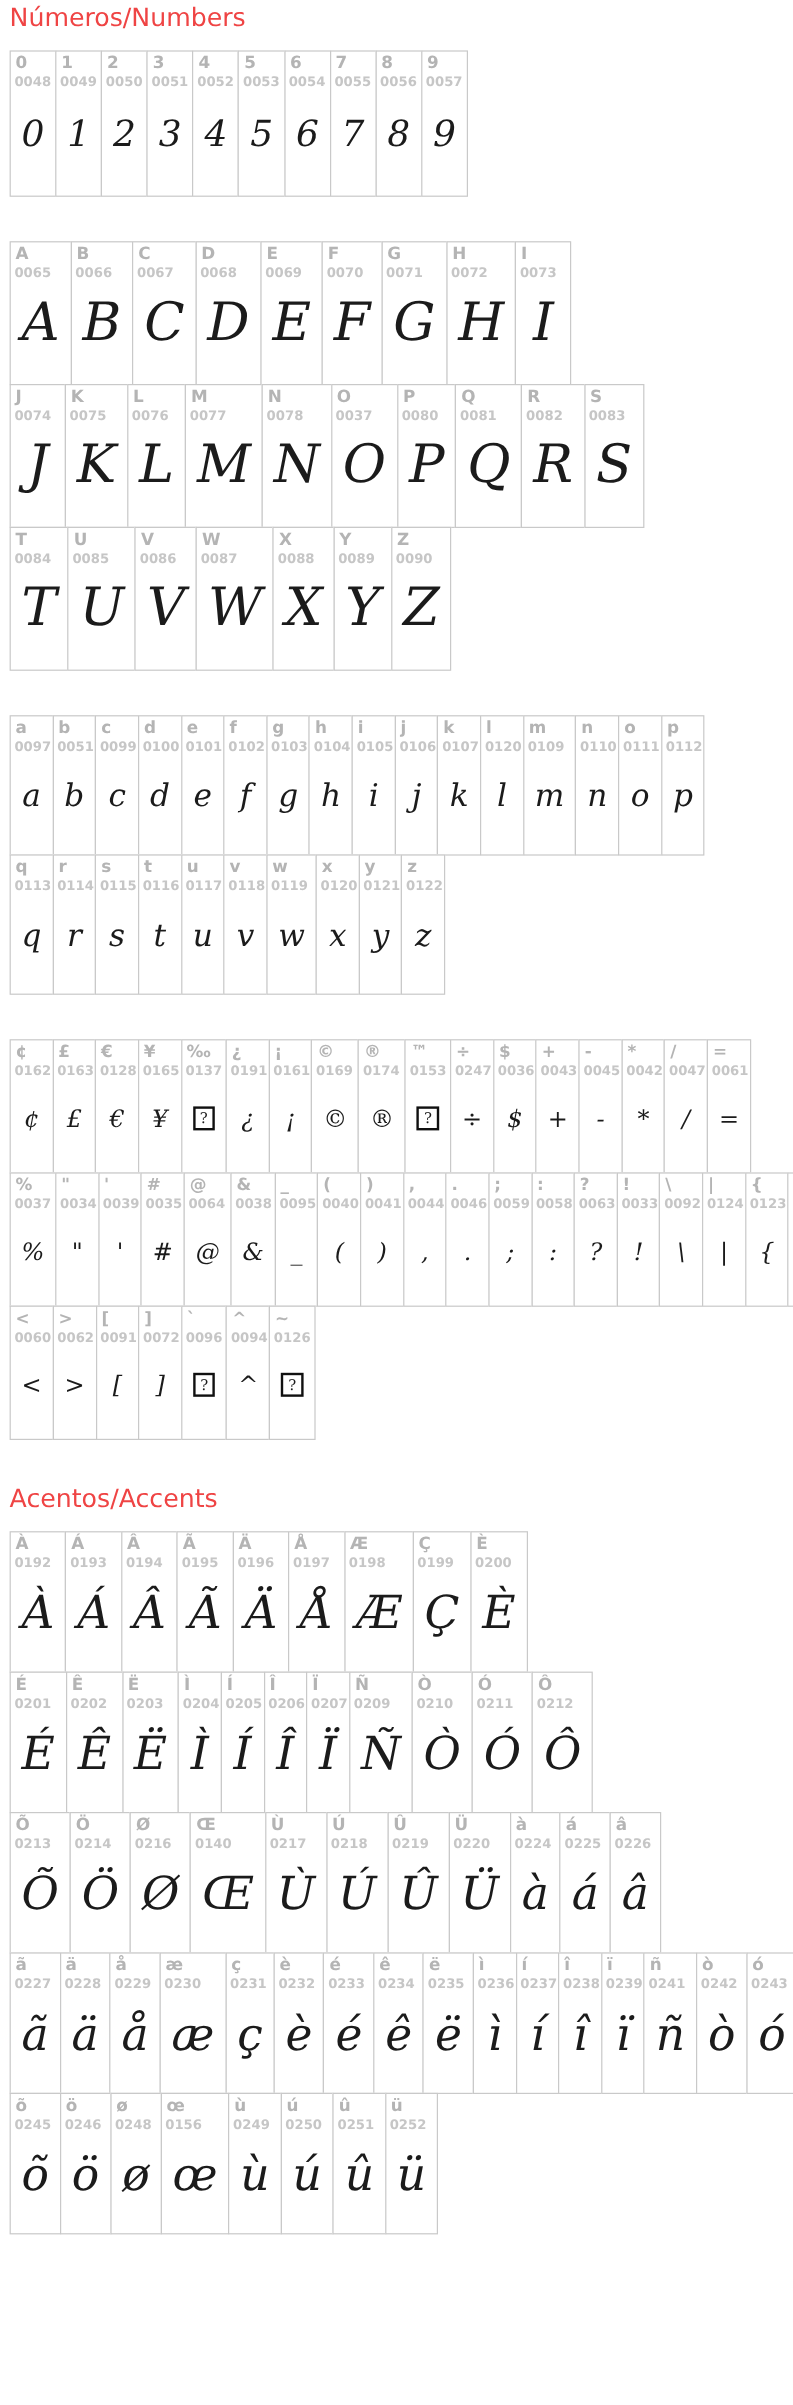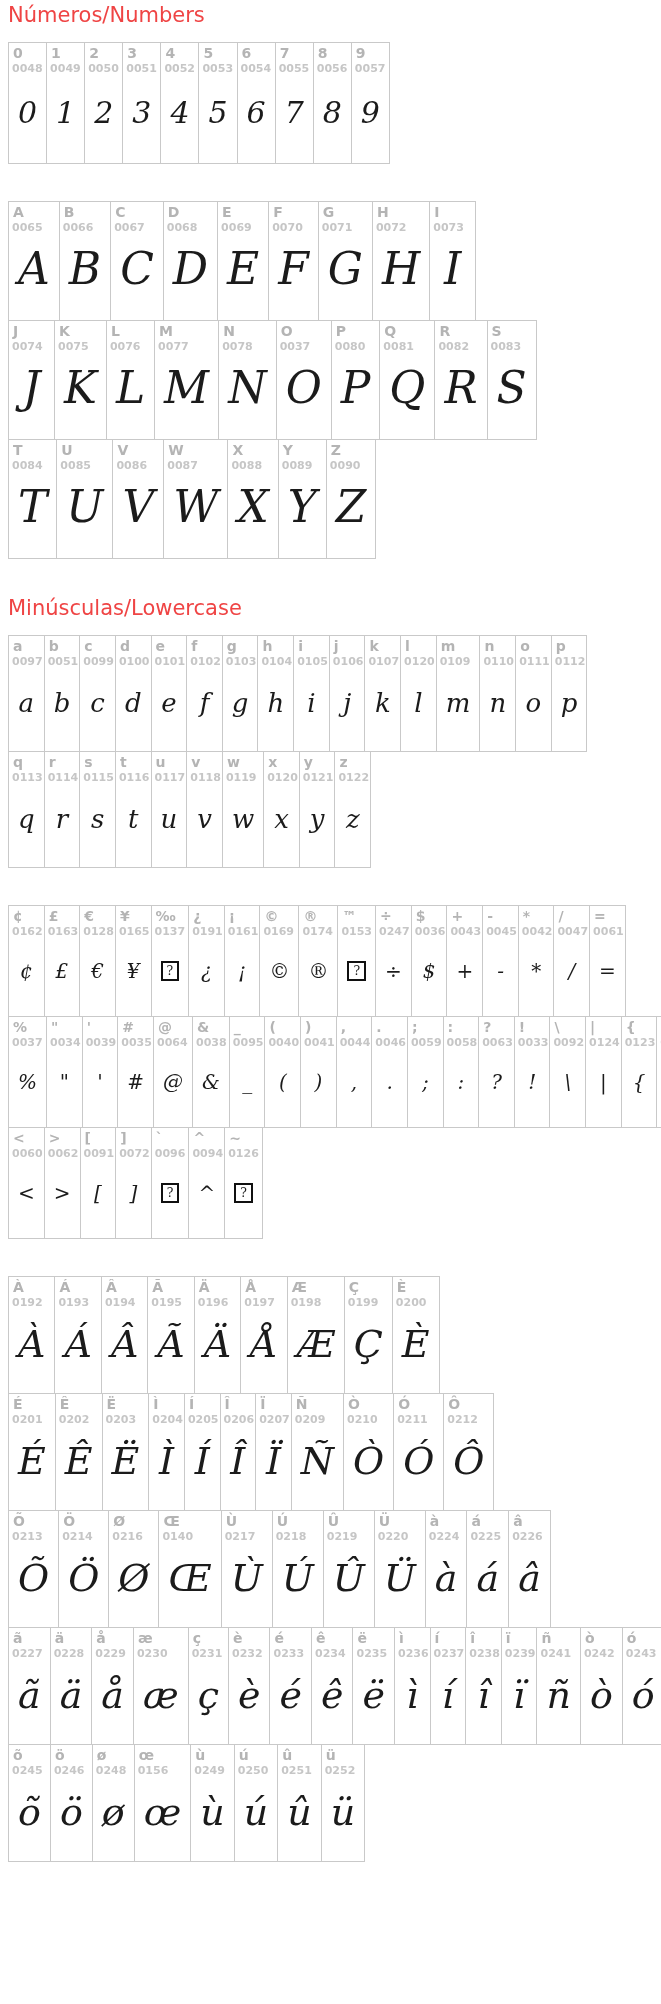--- a/index.html
+++ b/index.html
@@ -253,21 +253,20 @@
           </div>
           <div class="cell">
             <div class="lbl">Z</div>
             <div class="code">0090</div>
             <div class="glyph">Z</div>
           </div>
         </div>
       </div>
     </div>
     <div class="section sec-lowercase">
-      <h2 class="sec-title">Minúsculas/Lowercase</h2>
       <div class="gtable">
         <div class="grow">
           <div class="cell">
             <div class="lbl">a</div>
             <div class="code">0097</div>
             <div class="glyph">a</div>
           </div>
           <div class="cell">
             <div class="lbl">b</div>
             <div class="code">0051</div>
@@ -617,20 +616,21 @@
           </div>
           <div class="cell">
             <div class="lbl">~</div>
             <div class="code">0126</div>
             <div class="glyph"><span class="notdef">?</span></div>
           </div>
         </div>
       </div>
     </div>
     <div class="section sec-accents">
+      <h2 class="sec-title">Acentos/Accents</h2>
       <div class="gtable">
         <div class="grow">
           <div class="cell">
             <div class="lbl">À</div>
             <div class="code">0192</div>
             <div class="glyph">À</div>
           </div>
           <div class="cell">
             <div class="lbl">Á</div>
             <div class="code">0193</div>

